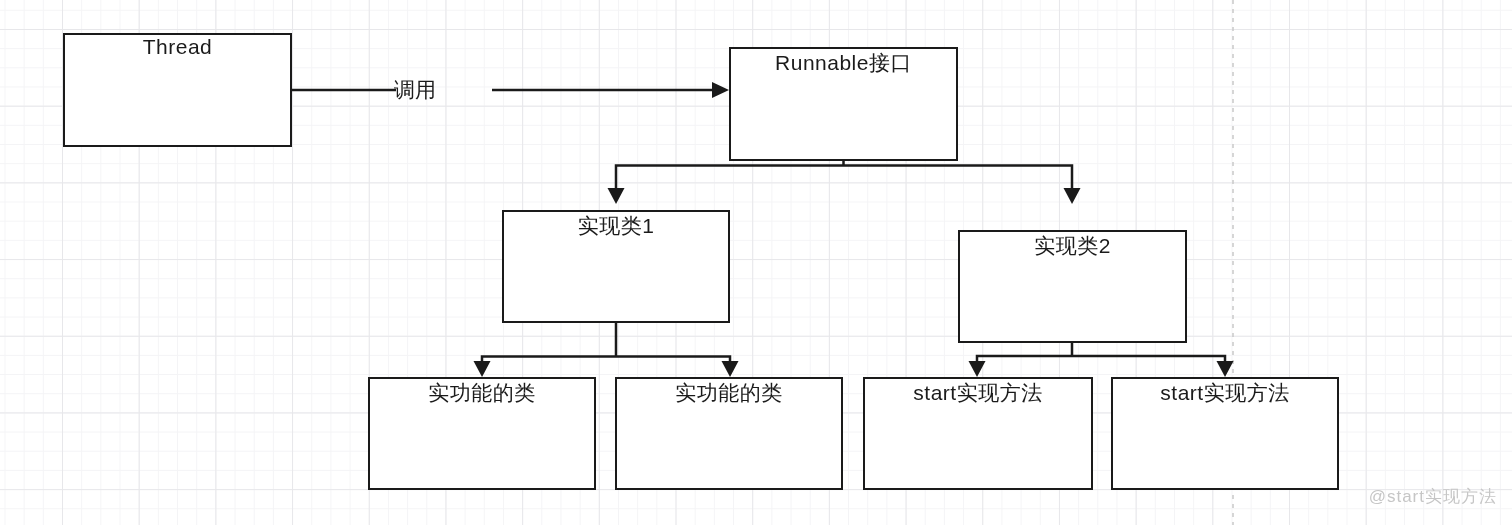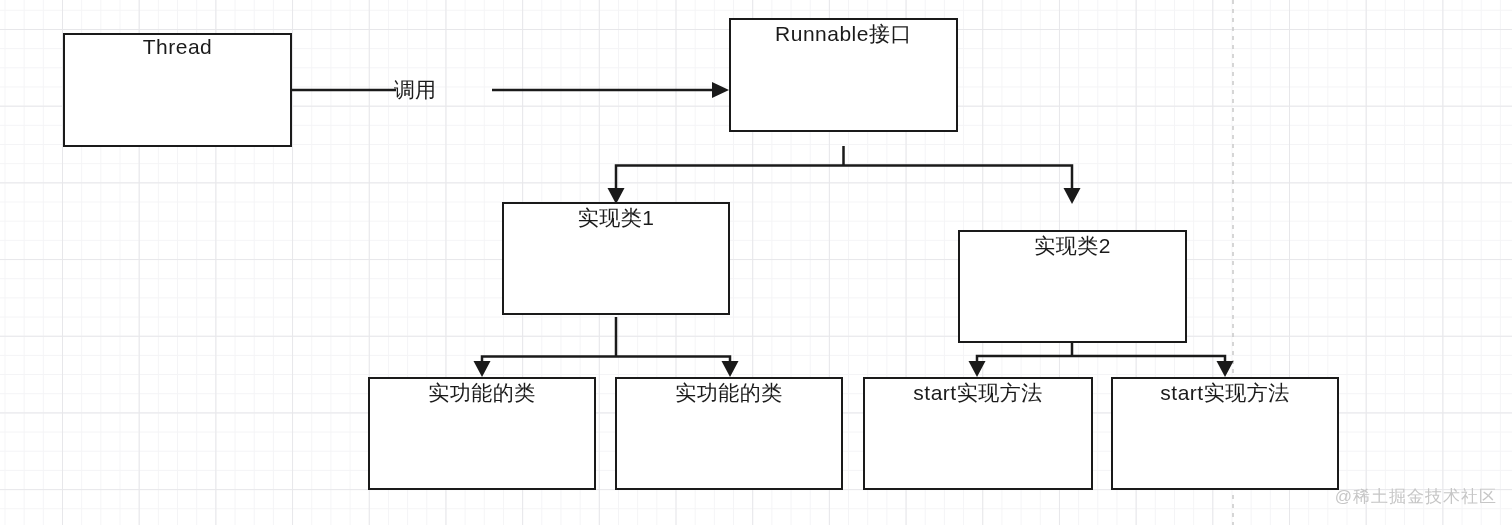--- a/index.html
+++ b/index.html
@@ -117,25 +117,25 @@
       <path class="connector" d="M1072,317 V356 M977,362 V356 H1225 V362"></path>
       <polygon class="arrowhead" points="977,377 968.5,361 985.5,361"></polygon>
       <polygon class="arrowhead" points="1225,377 1216.5,361 1233.5,361"></polygon>
     </g>
   </svg>
 
   <div class="node" style="left:63px;  top:33px;  width:229px; height:114px;">
     <span>Thread</span>
   </div>
 
-  <div class="node" style="left:729px; top:18px;  width:229px; height:114px;">
+  <div class="node" style="left:729px; top:47px;  width:229px; height:114px;">
     <span>Runnable接口</span>
   </div>
 
-  <div class="node" style="left:502px; top:202px; width:228px; height:113px;">
+  <div class="node" style="left:502px; top:210px; width:228px; height:113px;">
     <span>实现类1</span>
   </div>
 
   <div class="node" style="left:958px; top:205px; width:229px; height:113px;margin-top:25px;">
     <span>实现类2</span>
   </div>
 
   <div class="node" style="left:368px; top:377px; width:228px; height:113px;">
     <span>实功能的类</span>
   </div>
@@ -147,15 +147,15 @@
   <div class="node" style="left:863px; top:377px; width:230px; height:113px;">
     <span>start实现方法</span>
   </div>
 
   <div class="node" style="left:1111px; top:377px; width:228px; height:113px;">
     <span>start实现方法</span>
   </div>
 
   <div class="edge-label">调用</div>
 
-  <div class="watermark">@稀土掘金技术社区</div>
+  <div class="watermark">@start实现方法</div>
 
 </div>
 
 </body></html>

